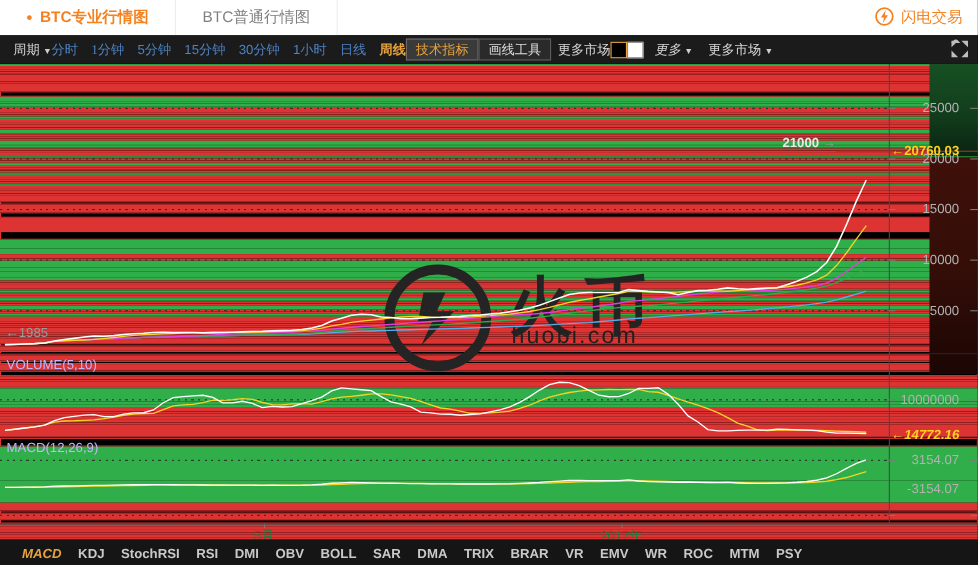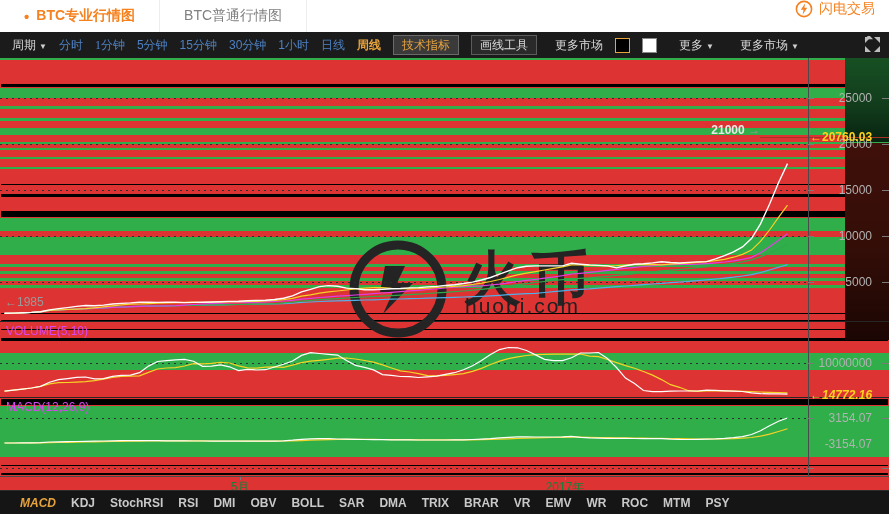--- a/index.html
+++ b/index.html
@@ -5,24 +5,24 @@
   *{margin:0;padding:0;box-sizing:border-box;}
   html,body{width:889px;height:514px;overflow:hidden;background:#000;font-family:"Liberation Sans",sans-serif;}
   .app{position:relative;width:889px;height:514px;background:#000;}
 
   
   .header{position:absolute;top:0;left:0;width:889px;height:32px;background:#fff;display:flex;align-items:stretch;}
   .htab{display:flex;align-items:center;padding:0 24px;font-size:14px;color:#808080;cursor:pointer;border-right:1px solid #ededed;background:#fff;}
   .htab.active{color:#f5821f;font-weight:bold;}
   .hdot{color:#f5821f;margin-right:7px;font-size:15px;line-height:1;}
   .hspacer{flex:1;}
-  .flash{display:flex;align-items:flex-start;gap:6px;color:#f58220;font-size:14px;padding:0 14px;cursor:pointer;}
+  .flash{display:flex;align-items:center;gap:6px;color:#f58220;font-size:14px;padding:0 14px;cursor:pointer;}
 
   
-  .toolbar{position:absolute;top:32px;left:0;width:889px;height:26px;background:#1b1b1b;display:flex;align-items:center;font-size:12px;color:#d8d8d8;padding:0 12px;gap:12px;}
+  .toolbar{position:absolute;top:32px;left:0;width:889px;height:26px;background:#1b1b1b;display:flex;align-items:center;font-size:12px;color:#d8d8d8;padding:0 12px;}
   .tbgroup{display:flex;align-items:center;gap:12px;}
   .pitem{cursor:pointer;white-space:nowrap;}
   .caret{font-size:9px;color:#cfcfcf;margin-left:3px;}
   .btn{height:20px;line-height:18px;padding:0 8px;border:1px solid #5c5c5c;background:#2a2a2a;color:#ddd;font-size:12px;cursor:pointer;white-space:nowrap;}
   .btn.on{color:#e8a33d;background:#3a3a3a;border-color:#6a6a6a;}
   .swatch{width:15px;height:15px;display:inline-block;cursor:pointer;}
   .swatch.dark{background:#000;border:1px solid #e8a33d;}
   .swatch.light{background:#fff;border:1px solid #888;}
   .fsicon{position:absolute;right:8px;top:4px;cursor:pointer;}
 
@@ -32,21 +32,21 @@
   .depth-r{position:absolute;left:845px;top:85px;width:44px;height:197px;background:linear-gradient(180deg,#40100a 0%,#330d07 55%,#1b0603 100%);}
   .gl{position:absolute;left:0;width:808px;height:1px;background-image:repeating-linear-gradient(90deg,#2e2e2e 0 2px,transparent 2px 6px);}
   .sep{position:absolute;left:0;width:889px;height:1px;background:#262626;}
   .vaxis{position:absolute;left:808px;top:0;width:1px;height:418px;background:#4a4a4a;z-index:2;}
   .haxis{position:absolute;left:0;top:418px;width:889px;height:1px;background:#4a4a4a;z-index:2;}
   .ylab{position:absolute;left:810px;width:62px;text-align:right;font-size:12px;color:#b2b2b2;z-index:3;}
   .tickL{position:absolute;left:808px;width:6px;height:1px;background:#7a7a7a;z-index:3;}
   .tickR{position:absolute;left:882px;width:7px;height:1px;background:#7a7a7a;z-index:3;}
   .xtick{position:absolute;top:418px;width:1px;height:4px;background:#7a7a7a;}
   .xlab{position:absolute;top:421px;font-size:12px;color:#15803d;text-align:center;}
-  .panelab{position:absolute;left:6px;font-size:12px;color:#d946ef;z-index:3;}
+  .panelab{position:absolute;left:6px;font-size:12px;color:#c4b5fd;z-index:3;}
   .tag{position:absolute;left:810px;font-size:12px;font-weight:bold;color:#ffd21e;z-index:4;white-space:nowrap;}
   .highlab{position:absolute;top:65px;left:688px;width:72px;text-align:right;font-size:12px;font-weight:bold;color:#e9e9e9;z-index:3;white-space:nowrap;}
   .highlab .arr{color:#9a9a9a;font-weight:normal;}
   .firstlab{position:absolute;top:237px;left:5px;font-size:12px;color:#9a9a9a;z-index:3;}
   .curline{position:absolute;top:79px;left:760px;width:129px;height:1px;background:#a93226;z-index:1;}
   svg.layer{position:absolute;left:0;z-index:1;}
   .wm{position:absolute;left:345px;top:178px;width:310px;height:120px;z-index:0;}
   .wm-cn{position:absolute;left:118px;top:4px;font-size:58px;font-weight:bold;color:#242424;letter-spacing:10px;}
   .wm-site{position:absolute;left:120px;top:58px;font-size:21px;color:#212121;letter-spacing:2px;}
 
@@ -91,21 +91,21 @@
         <span class="pitem" style="color: rgb(77, 130, 196);">30分钟</span>
         <span class="pitem" style="color: rgb(77, 130, 196);">1小时</span>
         <span class="pitem" style="color: rgb(77, 130, 196);">日线</span>
         <span class="pitem" style="color: rgb(232, 163, 61); font-weight: bold;">周线</span>
       </div>
     <button class="btn on">技术指标</button>
     <button class="btn">画线工具</button>
     <span style="margin-left:6px;">更多市场</span>
     <span class="swatch dark"></span>
     <span class="swatch light"></span>
-    <div class="pitem" style="margin-left:10px;">
+    <div class="pitem" style="margin-left:10px;font-style:italic;">
       <span>更多</span><span class="caret" style="font-size:8px;">▼</span>
     </div>
     <div class="pitem" style="margin-left:14px;">
       <span>更多市场</span><span class="caret" style="font-size:8px;">▼</span>
     </div>
     <span class="fsicon">
       <svg width="17" height="17" viewBox="0 0 17 17">
         <g fill="#bdbdbd">
           <path d="M1 1 L7 1 L1 7 Z" transform="rotate(45 4 4) translate(0 -1.2)"></path>
           <path d="M10 1 L16 1 L16 7 Z"></path>

